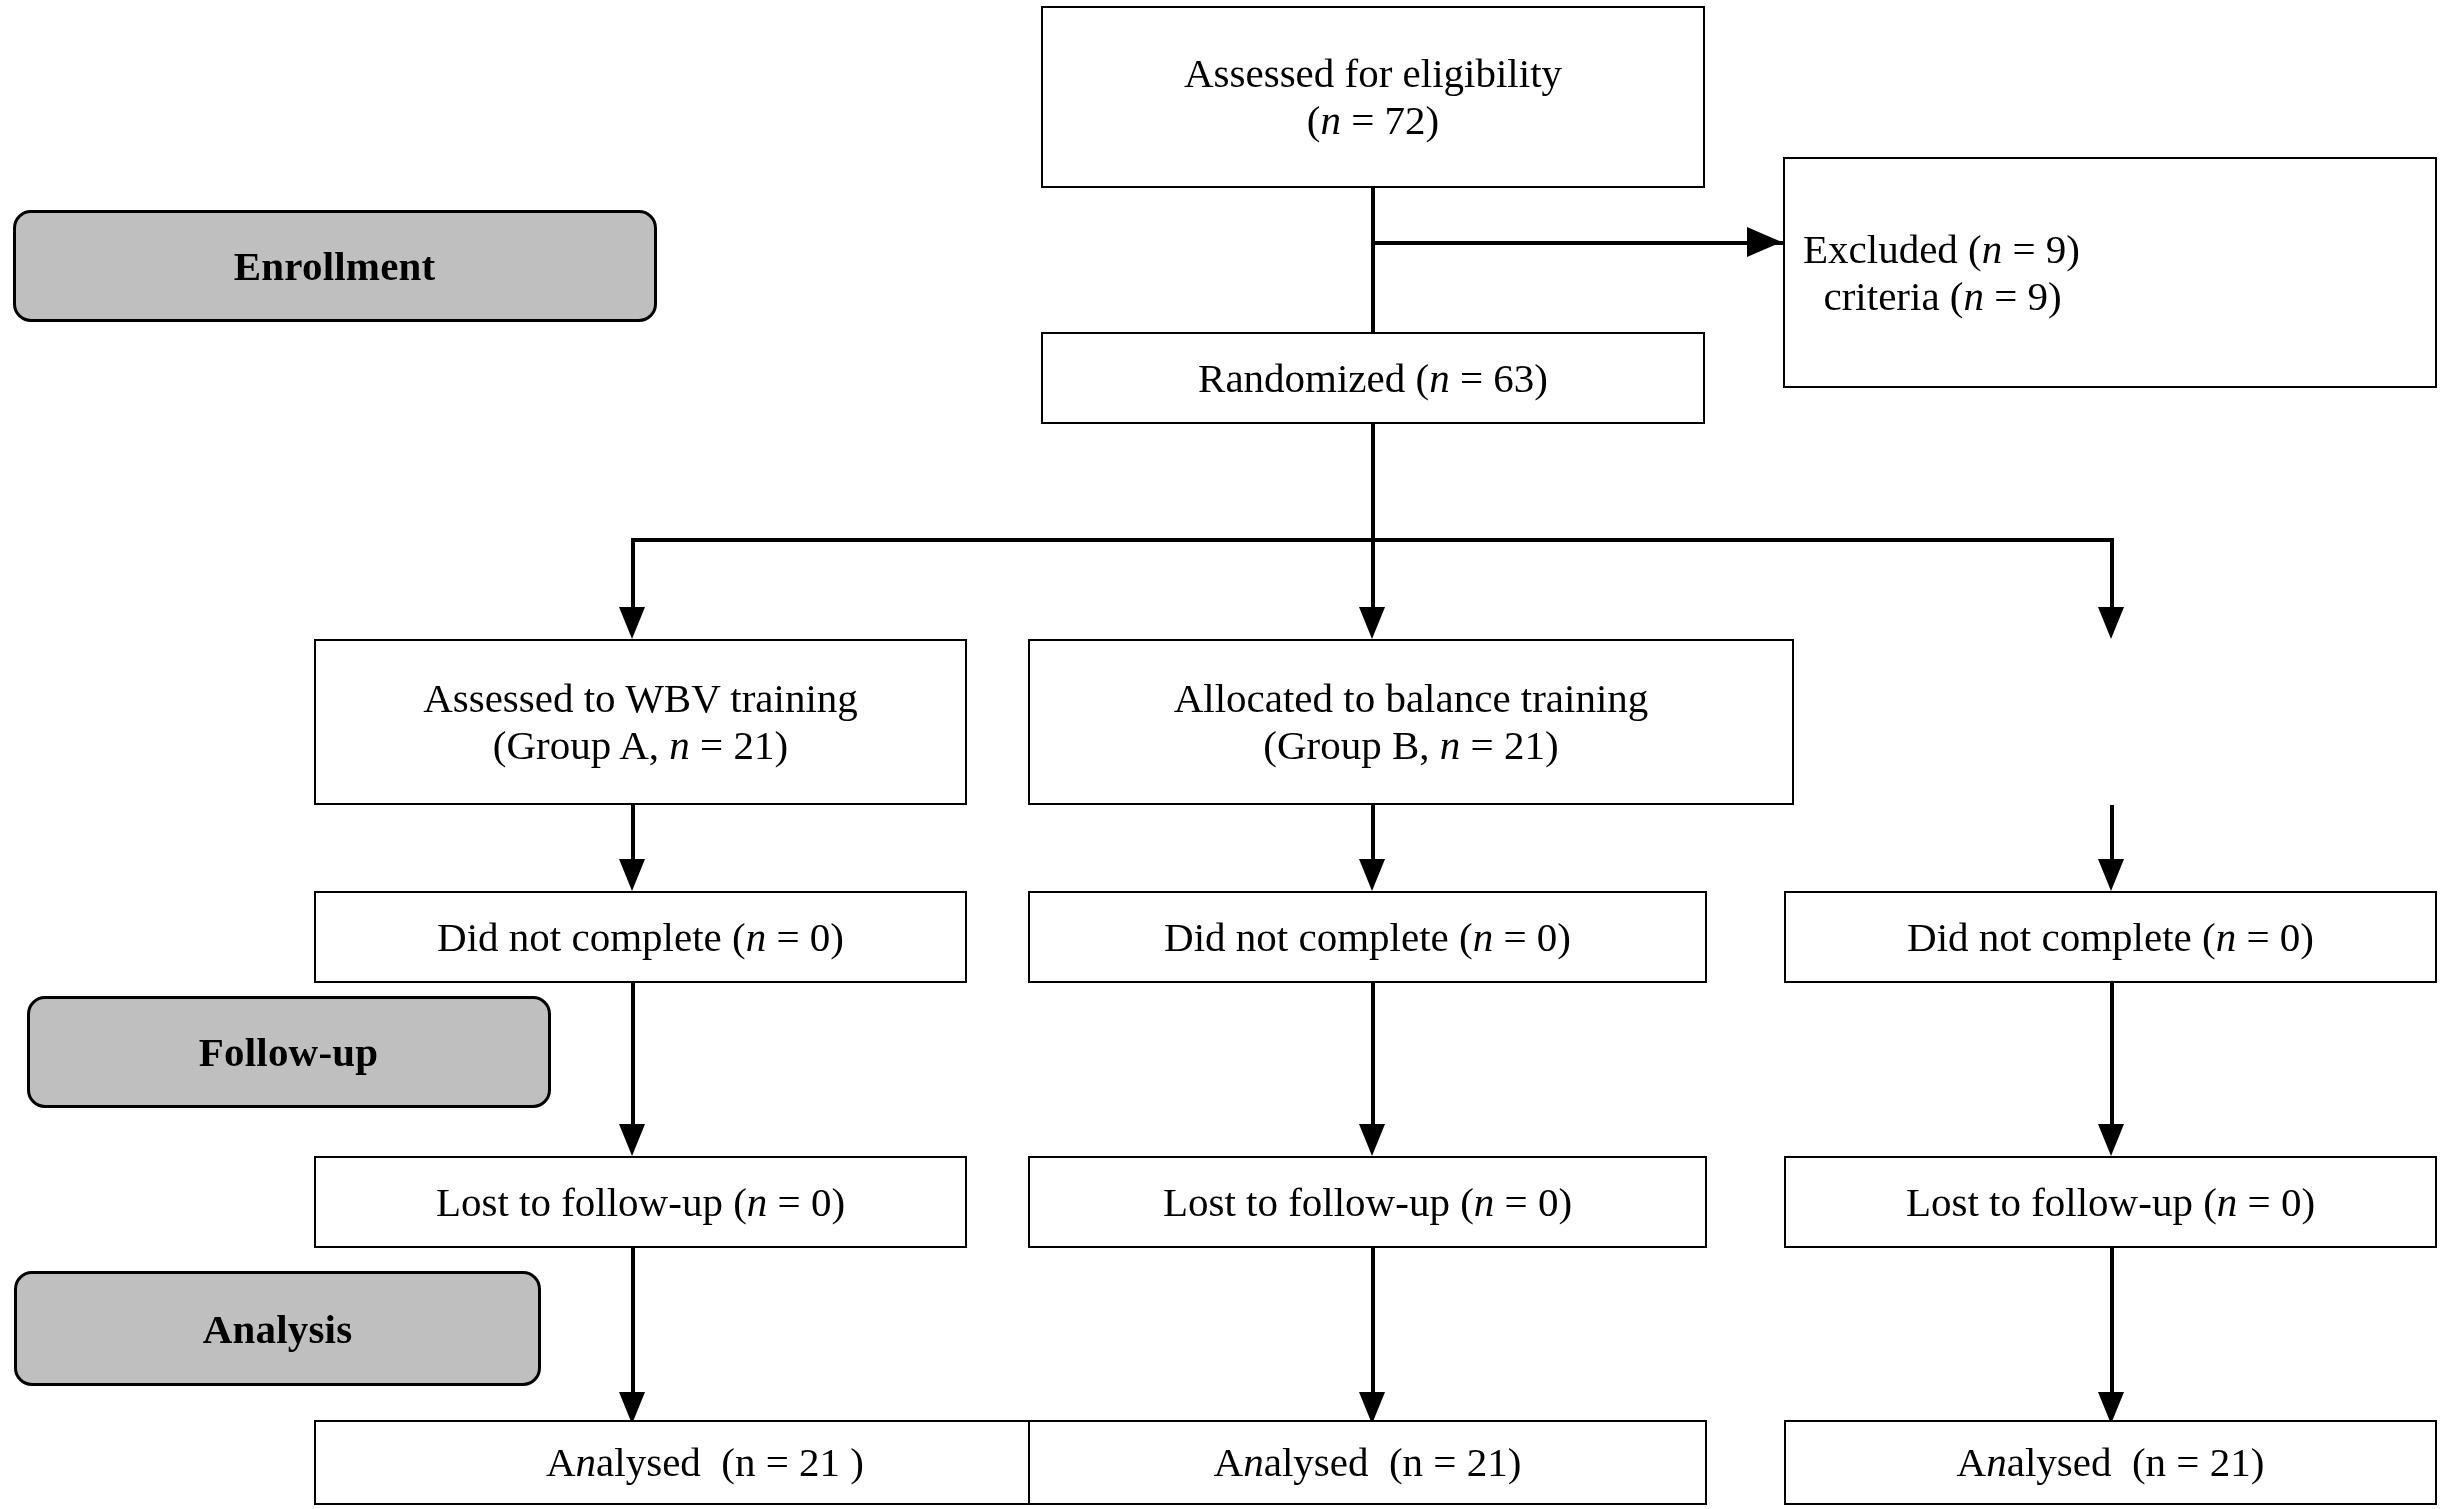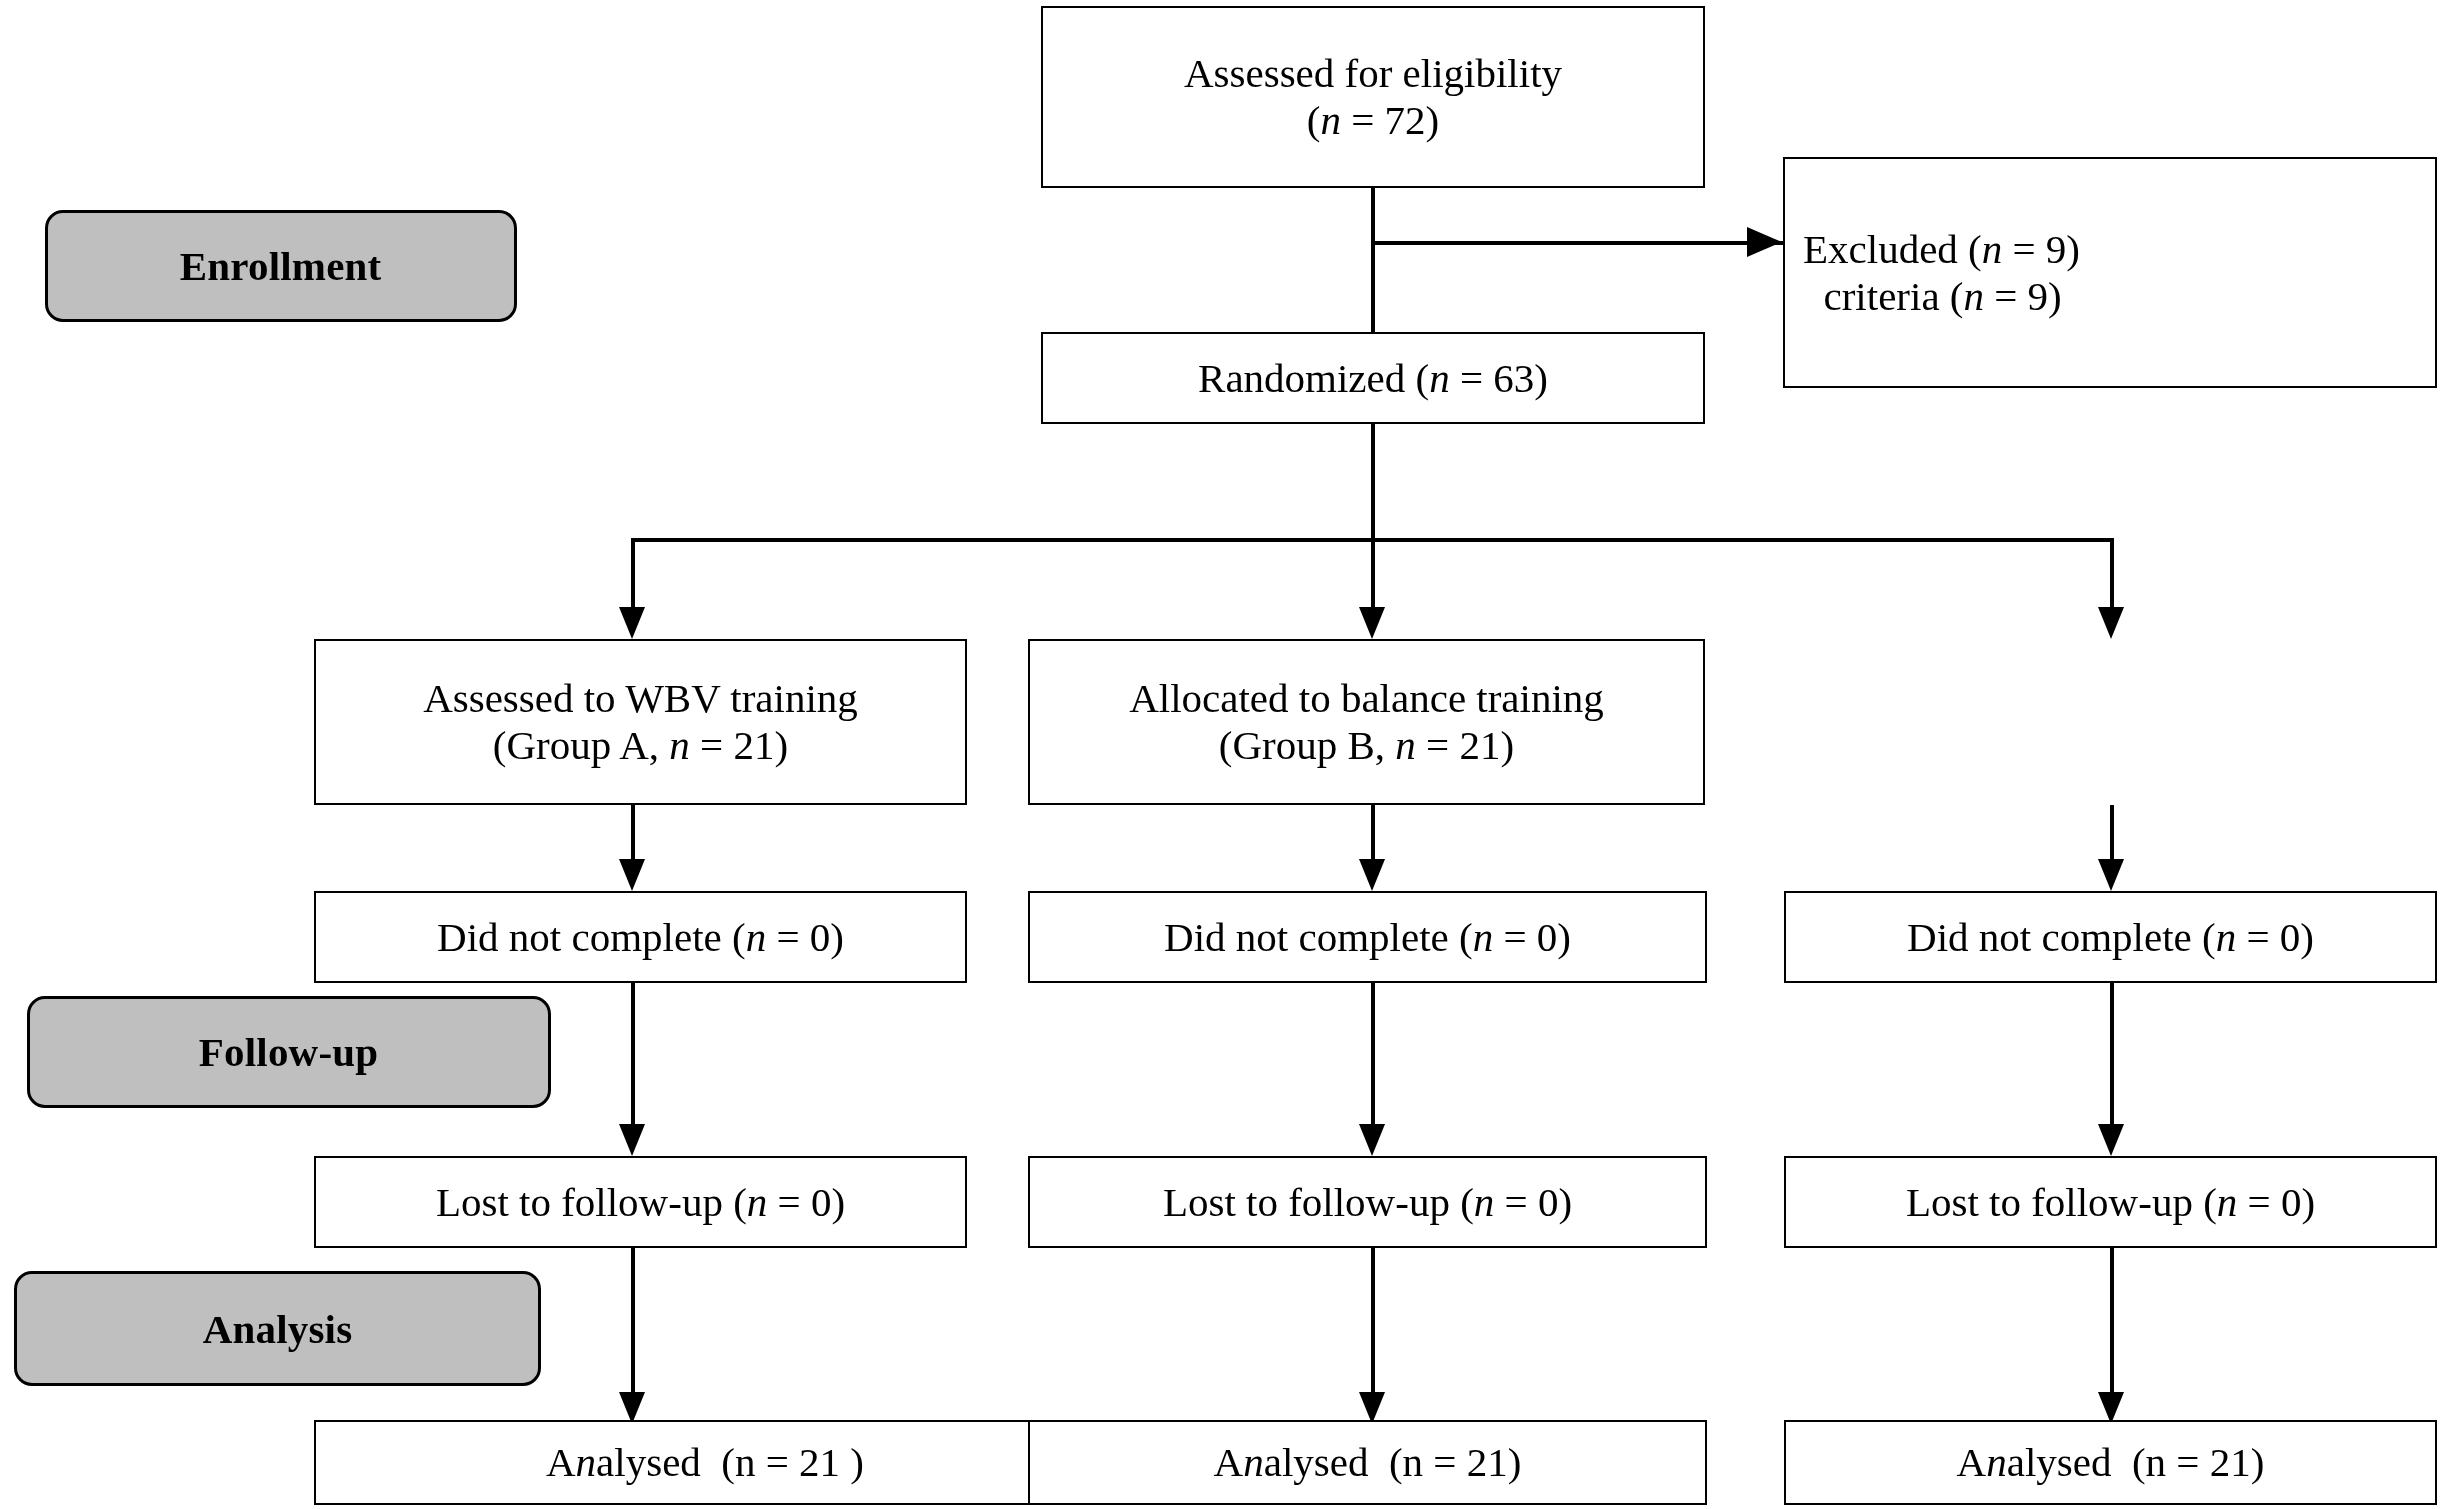--- a/index.html
+++ b/index.html
@@ -83,21 +83,21 @@
     border-left: 35px solid #000000;
   }
 
   .ital { font-style: italic; }
 </style>
 </head>
 <body>
 
 <div id="canvas">
 
-  <div class="stage" style="left:12.6px; top:210px; width:472px; height:112px;margin-left:32px;">
+  <div class="stage" style="left:12.6px; top:210px; width:644px; height:112px;">
     <span>Enrollment</span>
   </div>
 
 
   <div class="stage" style="left:26.5px; top:996px; width:524px; height:112px;">
     <span>Follow-up</span>
   </div>
 
   <div class="stage" style="left:14px; top:1271px; width:527px; height:115px;">
     <span>Analysis</span>
@@ -150,21 +150,21 @@
   <div class="fbox" style="left:314px; top:1156px; width:653px; height:92px;">
     <span>Lost to follow-up (<span class="ital">n</span> = 0)</span>
   </div>
   <div class="vline" style="left:631px; top:1248px; height:145px;"></div>
   <div class="arrow-down" style="left:619px; top:1392px;"></div>
 
   <div class="fbox" style="left:314px; top:1420px; width:782px; height:85px;">
     <span>A<span class="ital">n</span>alysed  (n = 21 )</span>
   </div>
 
-  <div class="fbox" style="left:1028px; top:639px; width:677px; height:166px; flex-direction:column;">
+  <div class="fbox" style="left:1028px; top:639px; width:766px; height:166px; flex-direction:column;">
     <div>Allocated to balance training</div>
     <div>(Group B, <span class="ital">n</span> = 21)</div>
   </div>
   <div class="vline" style="left:1371px; top:805px; height:56px;"></div>
   <div class="arrow-down" style="left:1359px; top:859px;"></div>
 
   <div class="fbox" style="left:1028px; top:891px; width:679px; height:92px;">
     <span>Did not complete (<span class="ital">n</span> = 0)</span>
   </div>
   <div class="vline" style="left:1371px; top:983px; height:143px;"></div>

